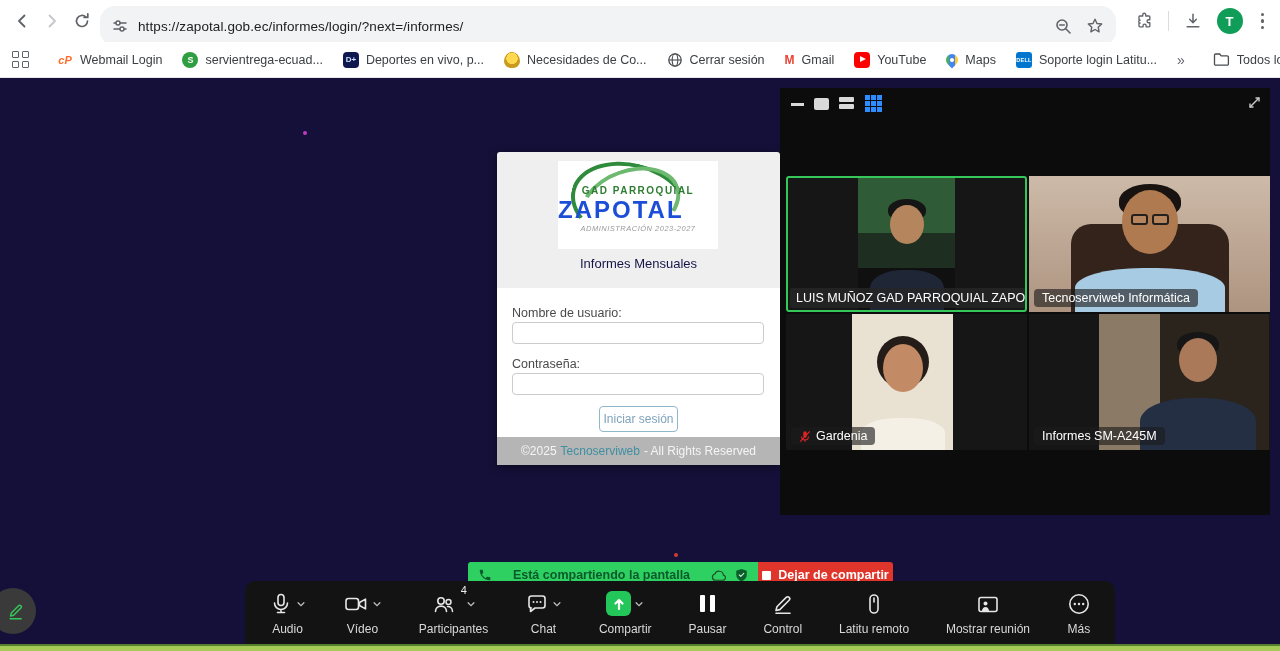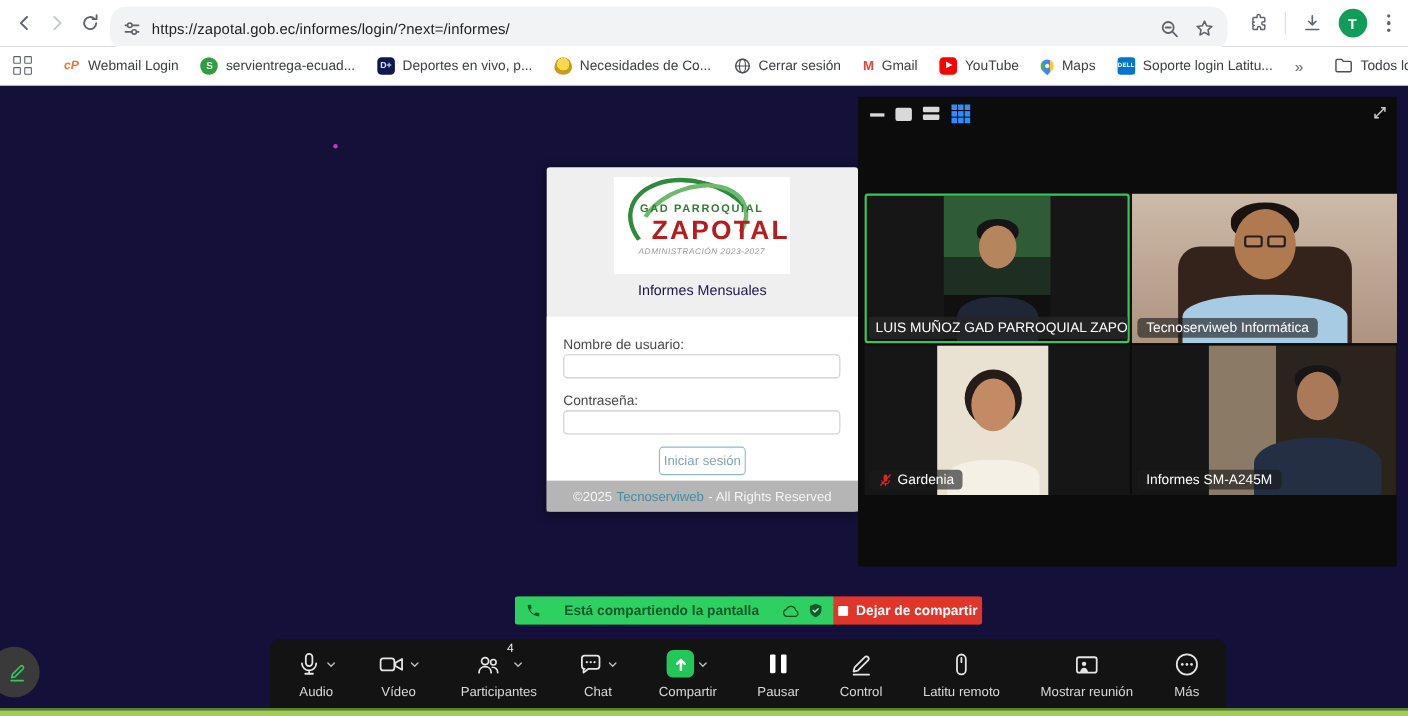--- a/index.html
+++ b/index.html
@@ -53,21 +53,21 @@
 
   
   .card { position:absolute; left:497px; top:74px; width:283px; height:313px; background:#efefef;
           border-radius:3px; box-shadow:0 2px 10px rgba(0,0,0,.45); }
   .logobox { position:absolute; left:61px; top:9px; width:160px; height:88px; background:#fff; overflow:hidden; }
   .arc { position:absolute; border:4px solid transparent; border-radius:50%; }
   .arc.a1 { left:12px; top:2px; width:120px; height:82px; border-top-color:#2f8b3c; border-left-color:#2f8b3c; transform:rotate(14deg); }
   .arc.a2 { left:20px; top:8px; width:104px; height:70px; border-top-color:#6db96f; border-right-color:#6db96f; transform:rotate(-20deg); }
   .logot1 { position:absolute; top:24px; width:100%; text-align:center; color:#2e7d32; font-weight:bold;
             font-size:10px; letter-spacing:1.5px; }
-  .logot2 { position:absolute; top:35px; width:100%; text-align:right; color:#b91c1c; font-weight:bold;
+  .logot2 { position:absolute; top:35px; width:100%; text-align:left; color:#1d4ed8; font-weight:bold;
             font-size:24px; letter-spacing:2px; }
   .logot3 { position:absolute; top:63px; width:100%; text-align:center; color:#9a9a9a; font-style:italic;
             font-size:7.5px; letter-spacing:.5px; }
   .cardtitle { position:absolute; top:104px; width:100%; text-align:center; color:#15154a; font-size:13px; }
   .formarea { position:absolute; left:0; top:136px; width:283px; height:149px; background:#fff; }
   .flabel { position:absolute; left:15px; font-size:12.5px; color:#4a4a4a; }
   .finput { position:absolute; left:15px; width:252px; height:22px; border:1px solid #ccc; border-radius:4px;
             background:#fff; font-size:12px; padding:0 6px; outline:none; }
   .loginbtn { position:absolute; left:102px; top:118px; width:79px; height:26px; background:#fff;
               border:1px solid #8fb9cb; border-radius:4px; color:#7fa3bc; font-size:12px; cursor:pointer;
@@ -101,21 +101,21 @@
   .v-luis { background:linear-gradient(180deg,#2f5c36 0 42%,#1e2f21 42% 68%,#101010 68%); }
   .v-tec  { background:linear-gradient(180deg,#cdbaa8,#ad9480); }
   .v-gar  { background:#e9e1d1; }
   .v-sam  { background:linear-gradient(90deg,#8a7a66 0 36%,#2a241d 36%); }
   .chairback { position:absolute; left:50%; transform:translateX(-50%); bottom:-8px; width:158px; height:96px;
                background:#33231b; border-radius:20px 20px 0 0; }
   .glasses { position:absolute; left:50%; transform:translateX(-50%); display:flex; gap:4px; }
   .glasses i { width:17px; height:11px; border:2px solid #24201e; border-radius:3px; background:rgba(255,255,255,.08); }
 
   
-  .banner { position:absolute; left:468px; top:464px; height:26px; display:flex; border-radius:3px; overflow:hidden; }
+  .banner { position:absolute; left:468px; top:484px; height:26px; display:flex; border-radius:3px; overflow:hidden; }
   .banner .green { width:290px; background:#2ed061; display:flex; align-items:center; color:#0c5a2b;
                    font-weight:bold; font-size:12.5px; padding:0 10px; gap:8px; }
   .banner .green .txt { flex:1; text-align:center; }
   .banner .red { width:135px; background:#e0352b; color:#fff; font-weight:bold; font-size:12.5px;
                  display:flex; align-items:center; justify-content:center; gap:7px; cursor:pointer; }
   .stopsq { width:9px; height:9px; background:#fff; border-radius:1px; }
 
   
   .mtoolbar { position:absolute; left:245px; top:503px; width:870px; height:64px; background:#131313;
               border-radius:10px 10px 0 0; display:flex; align-items:center; justify-content:space-between;

